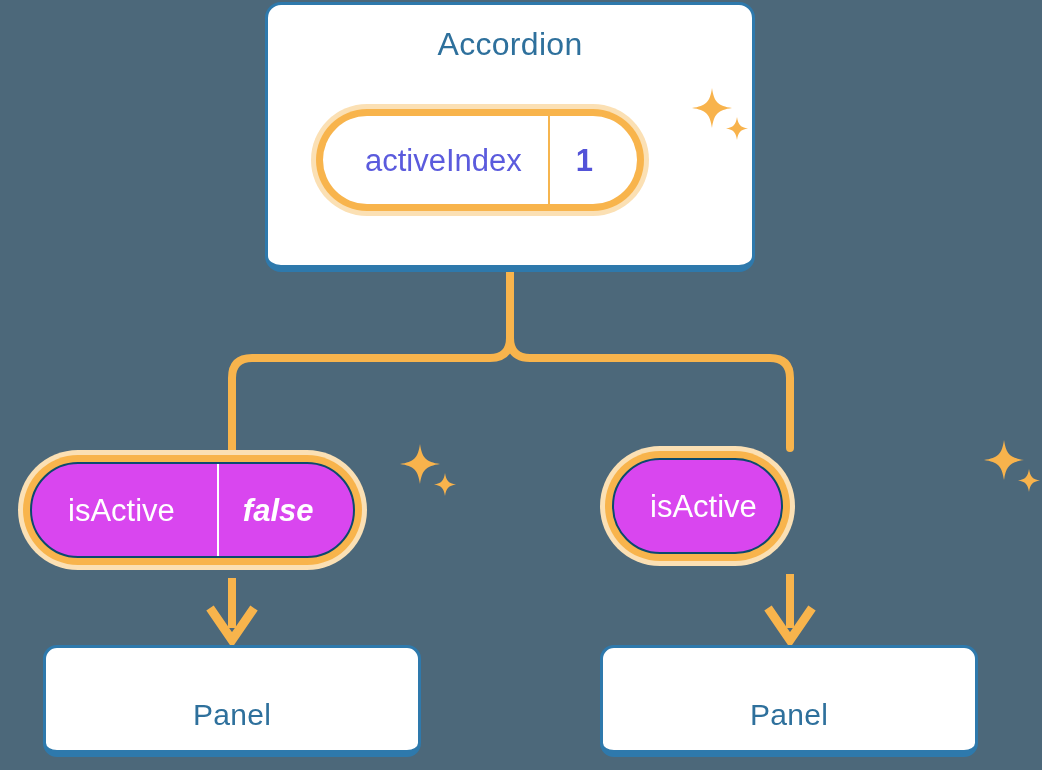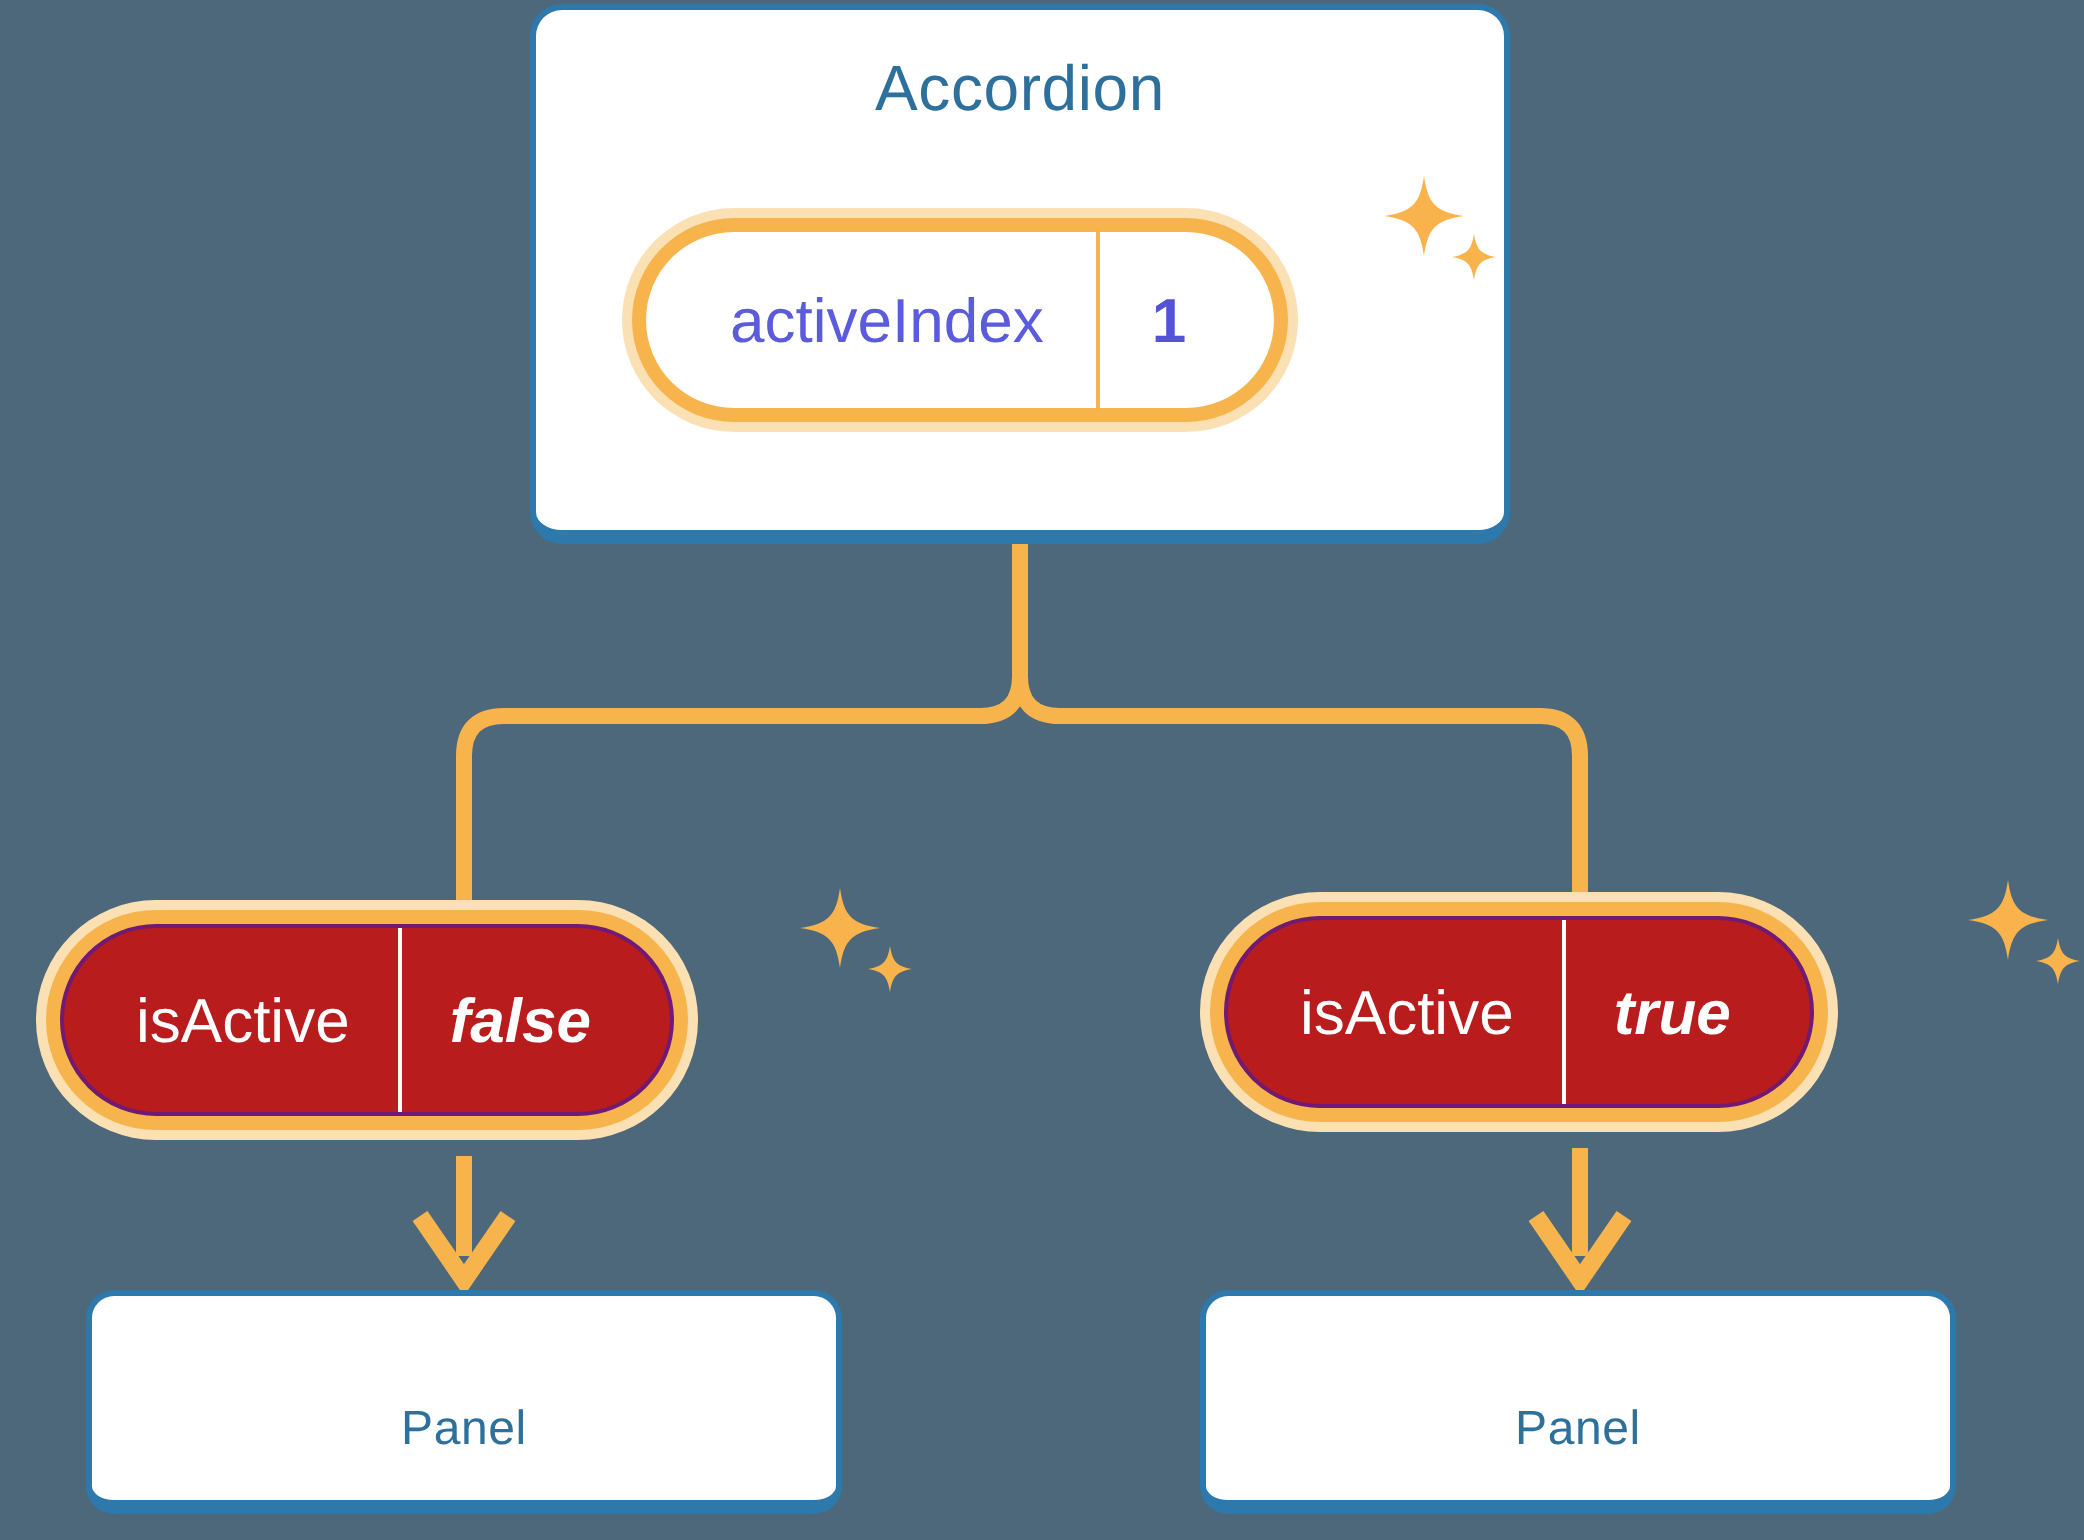--- a/index.html
+++ b/index.html
@@ -61,21 +61,21 @@
   }
 
   .panel-card {
     width: 378px;
     height: 112px;
     justify-content: center;
     border-radius: 14px;
   }
   #panel-left  { left: 43px;  top: 645px; }
   #panel-right { left: 600px; top: 645px; }
-  .panel-card .card-title { font-size: 24px; margin-top: 31px; }
+  .panel-card .card-title { font-size: 30px; margin-top: 31px; }
 
   
   .pill-wrap {
     position: absolute;
     z-index: 4;
     display: flex;
   }
   
   .pill-halo {
     border-radius: 999px;
@@ -119,23 +119,24 @@
   .pill-light .pill-val {
     color: #5353d8;
     font-size: 31px;
     font-weight: bold;
     padding: 0 44px 0 26px;
     border-left: 2px solid #f6b54f;
   }
 
   
   .pill-dark .pill-body {
-    background: #b91c1c;
+    background: #d946ef;
     height: 92px;
-    border: 2px solid #701a75;
+    border: 2px solid #0c4a6e;
+    gap: 18px;
   }
   .pill-dark .pill-key {
     color: #ffffff;
     font-size: 31px;
     padding: 0 24px 0 36px;
   }
   .pill-dark .pill-val {
     color: #ffffff;
     font-size: 31px;
     font-weight: bold;
@@ -227,21 +228,20 @@
 
   <div class="card panel-card" id="panel-left">
     <div class="card-title">Panel</div>
   </div>
 
   <div class="pill-wrap pill-dark" id="pill-right">
     <div class="pill-halo">
       <div class="pill-ring">
         <div class="pill-body">
           <span class="pill-key">isActive</span>
-          <span class="pill-val">true</span>
         </div>
       </div>
     </div>
   </div>
 
   <div class="sparkles" id="sparkle-right">
     <svg width="64" height="64" viewBox="0 0 64 64">
       <path d="M22 4 C24 18 28 22 42 24 C28 26 24 30 22 44 C20 30 16 26 2 24 C16 22 20 18 22 4 Z" fill="#f8b34c"></path>
       <path d="M47 33 C48.3 41 50.5 43.2 58 44.5 C50.5 45.8 48.3 48 47 56 C45.7 48 43.5 45.8 36 44.5 C43.5 43.2 45.7 41 47 33 Z" fill="#f8b34c"></path>
     </svg>

